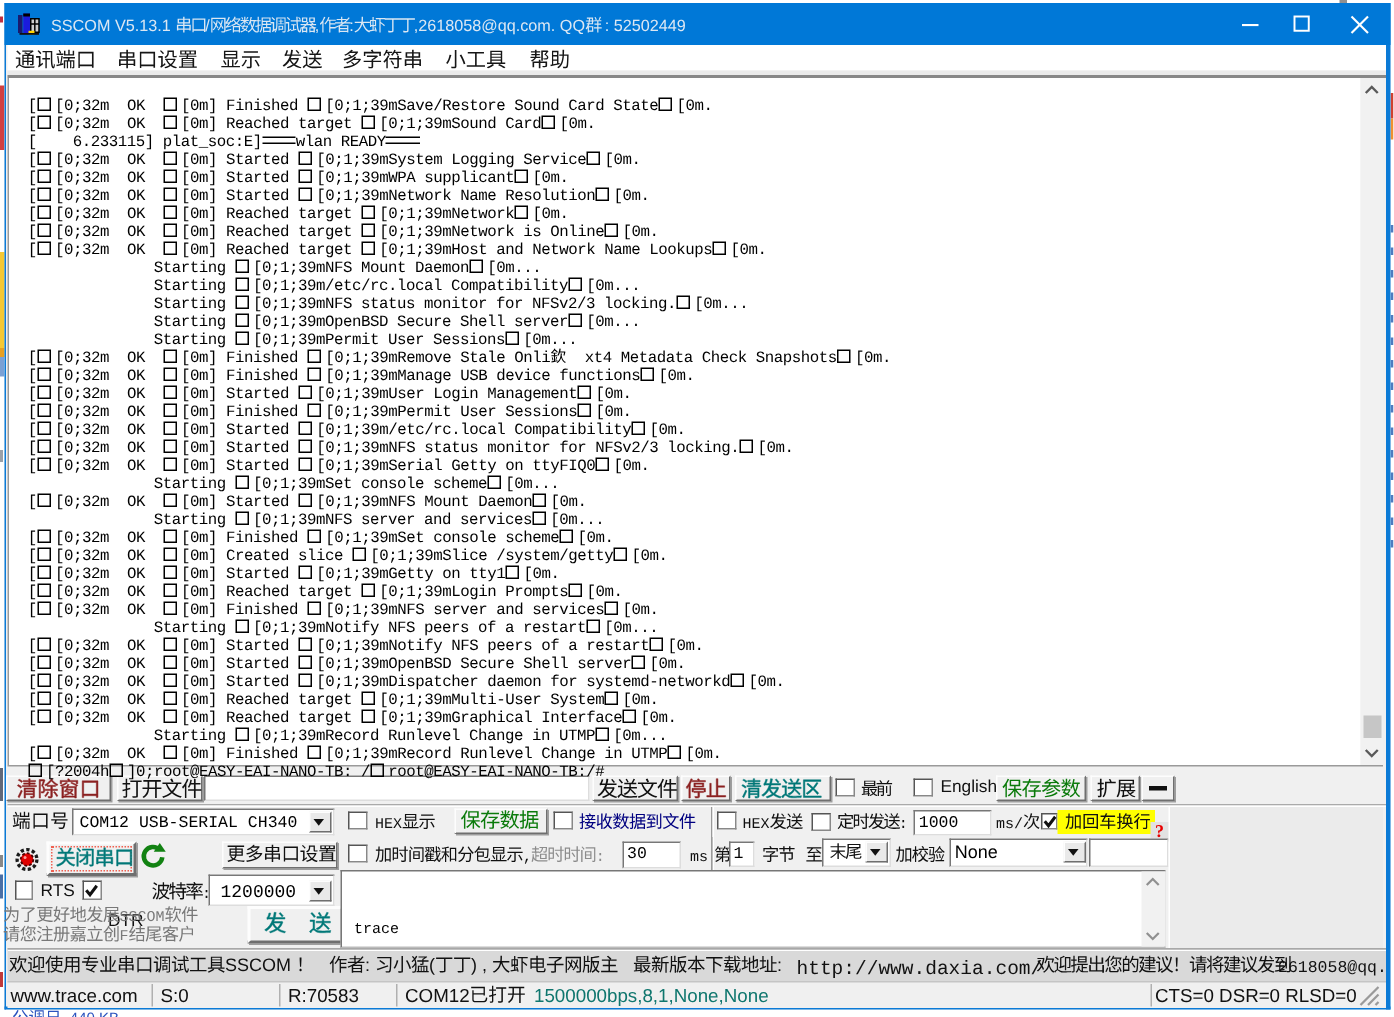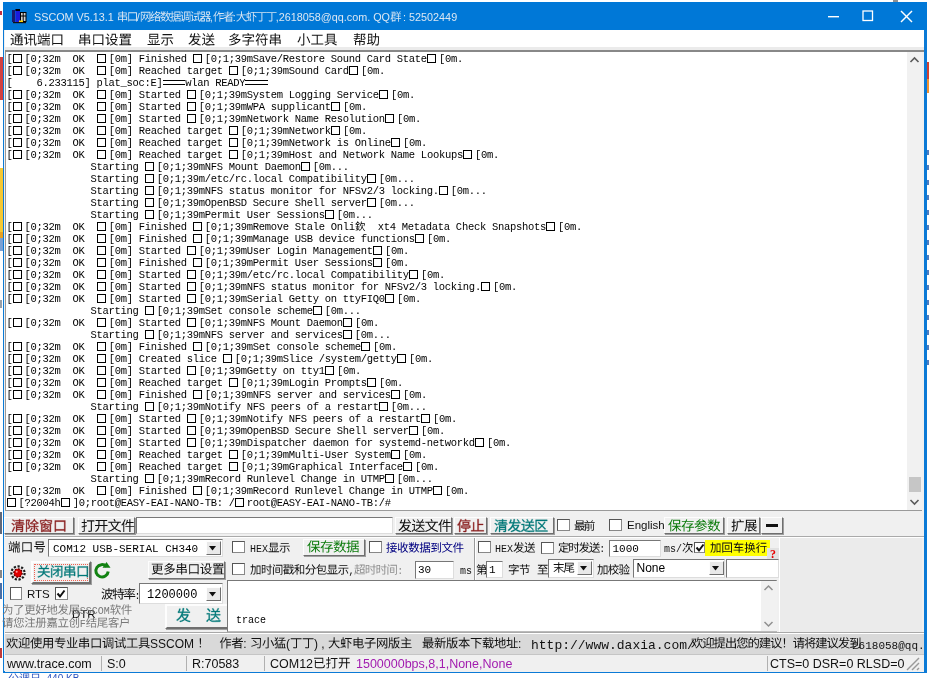--- a/index.html
+++ b/index.html
@@ -1,16 +1,16 @@
 <!DOCTYPE html>
 <html><head><meta charset="utf-8"><style>
 body{margin:0;width:929px;height:678px;position:relative;overflow:hidden;background:#fff;
  font-family:"Liberation Sans",sans-serif}
 svg{overflow:visible}
-#term{position:absolute;left:6px;top:53px;margin:0;padding:0 0 0 0.5px;
+#term{position:absolute;left:6px;top:53px;margin:12px;padding:0 0 0 0.5px;
  font:10.5px/12px "Liberation Mono",monospace;color:#000;letter-spacing:-0.3px;white-space:pre}
 #term div{height:12px;overflow:visible}
 .b{display:inline-block;width:7px;height:7px;border:1px solid #000;margin:0 3.1px 0 0;vertical-align:-0.6px}
 .dd{display:inline-block;width:11.3px;height:5px;border-top:1.2px solid #000;border-bottom:1.2px solid #000;
  box-sizing:border-box;vertical-align:1.5px}
 .cj{vertical-align:-1.5px}
 </style></head><body>
 <svg width="0" height="0" style="position:absolute">
     <defs>
       <path id="g4e32" d="M46 -30L46 -15L18 -15L18 -30ZM14 -72L14 -45L46 -45L46 -37L10 -37L10 -4L18 -4L18 -9L46 -9L46 8L54 8L54 -9L82 -9L82 -4L90 -4L90 -37L54 -37L54 -45L86 -45L86 -72L54 -72L54 -84L46 -84L46 -72ZM54 -30L82 -30L82 -15L54 -15ZM22 -66L46 -66L46 -52L22 -52ZM54 -66L78 -66L78 -52L54 -52Z"></path>
@@ -604,21 +604,21 @@
 <div style="position:absolute;left:766.5px;top:655.5px;width:1px;height:15px;background:#b0b0b0"></div>
 <div style="position:absolute;left:7px;top:657px;font:12.5px 'Liberation Sans';color:#111;white-space:pre">www.trace.com</div>
 <div style="position:absolute;left:107px;top:657px;font:12.5px 'Liberation Sans';color:#111;white-space:pre">S:0</div>
 <div style="position:absolute;left:192px;top:657px;font:12.5px 'Liberation Sans';color:#111;white-space:pre">R:70583</div>
 <div style="position:absolute;left:270px;top:657px;font:12.5px 'Liberation Sans';color:#111;white-space:pre">COM12 </div>
 <svg style="position:absolute;left:313px;top:656.5px;color:#111;" width="40" height="15.5" fill="currentColor">
     <use href="#g5df2" transform="translate(0.0 10.6) scale(0.125)"></use>
     <use href="#g6253" transform="translate(12.5 10.6) scale(0.125)"></use>
     <use href="#g5f00" transform="translate(25.0 10.6) scale(0.125)"></use>
   </svg>
-<div style="position:absolute;left:356px;top:657px;font:12.5px 'Liberation Sans';color:#a21caf;white-space:pre">1500000bps,8,1,None,None</div>
+<div style="position:absolute;left:356px;top:657px;font:12.5px 'Liberation Sans';color:#0f766e;white-space:pre">1500000bps,8,1,None,None</div>
 <div style="position:absolute;left:770px;top:657px;font:12.5px 'Liberation Sans';color:#111;white-space:pre">CTS=0 DSR=0 RLSD=0</div>
 <svg style="position:absolute;left:903px;top:656px" width="18" height="15">
     <line x1="4" y1="14" x2="16" y2="2" stroke="#9a9a9a" stroke-width="1.5"></line>
     <line x1="9" y1="14" x2="16" y2="7" stroke="#9a9a9a" stroke-width="1.5"></line>
     <line x1="14" y1="14" x2="16" y2="12" stroke="#9a9a9a" stroke-width="1.5"></line>
   </svg>
 <div style="position:absolute;left:8px;top:672.5px;width:140px;height:5.5px;overflow:hidden">
     <svg style="position:absolute;left:0px;top:0px;color:#2a52be;" width="73" height="14" fill="currentColor">
       <use href="#g516c" transform="translate(0.0 9.3) scale(0.11)"></use>
       <use href="#g8c03" transform="translate(11.0 9.3) scale(0.11)"></use>

